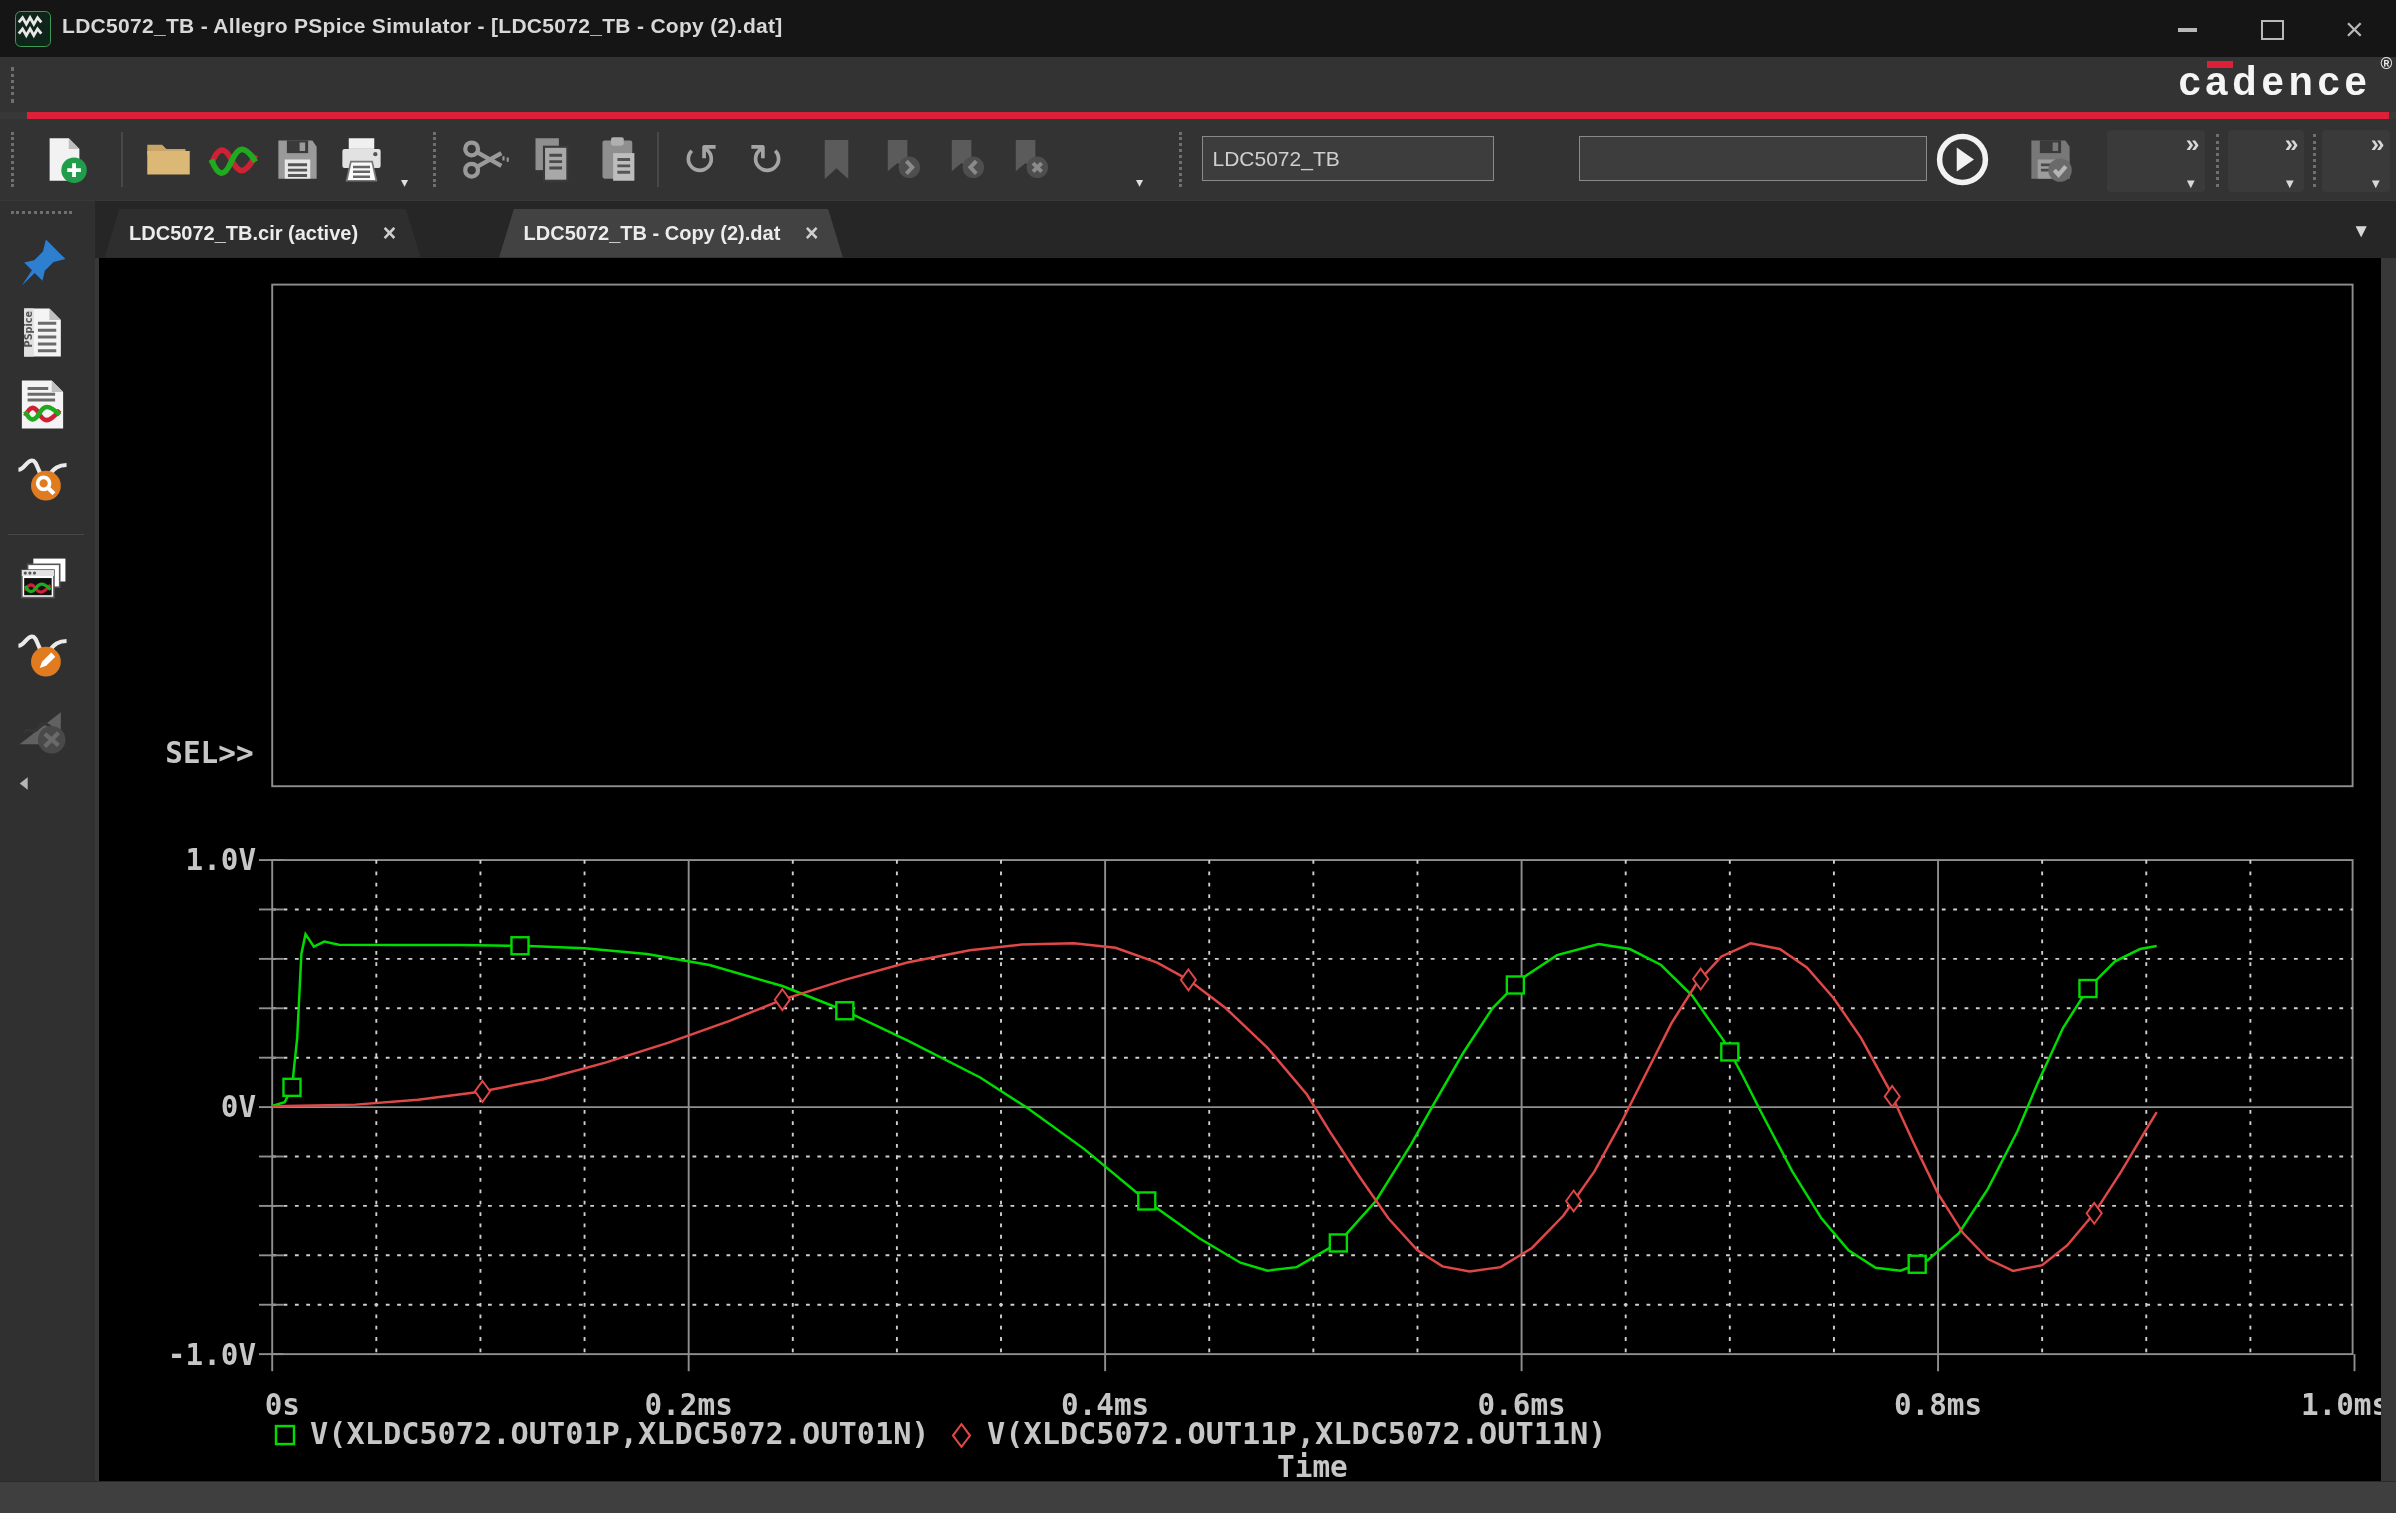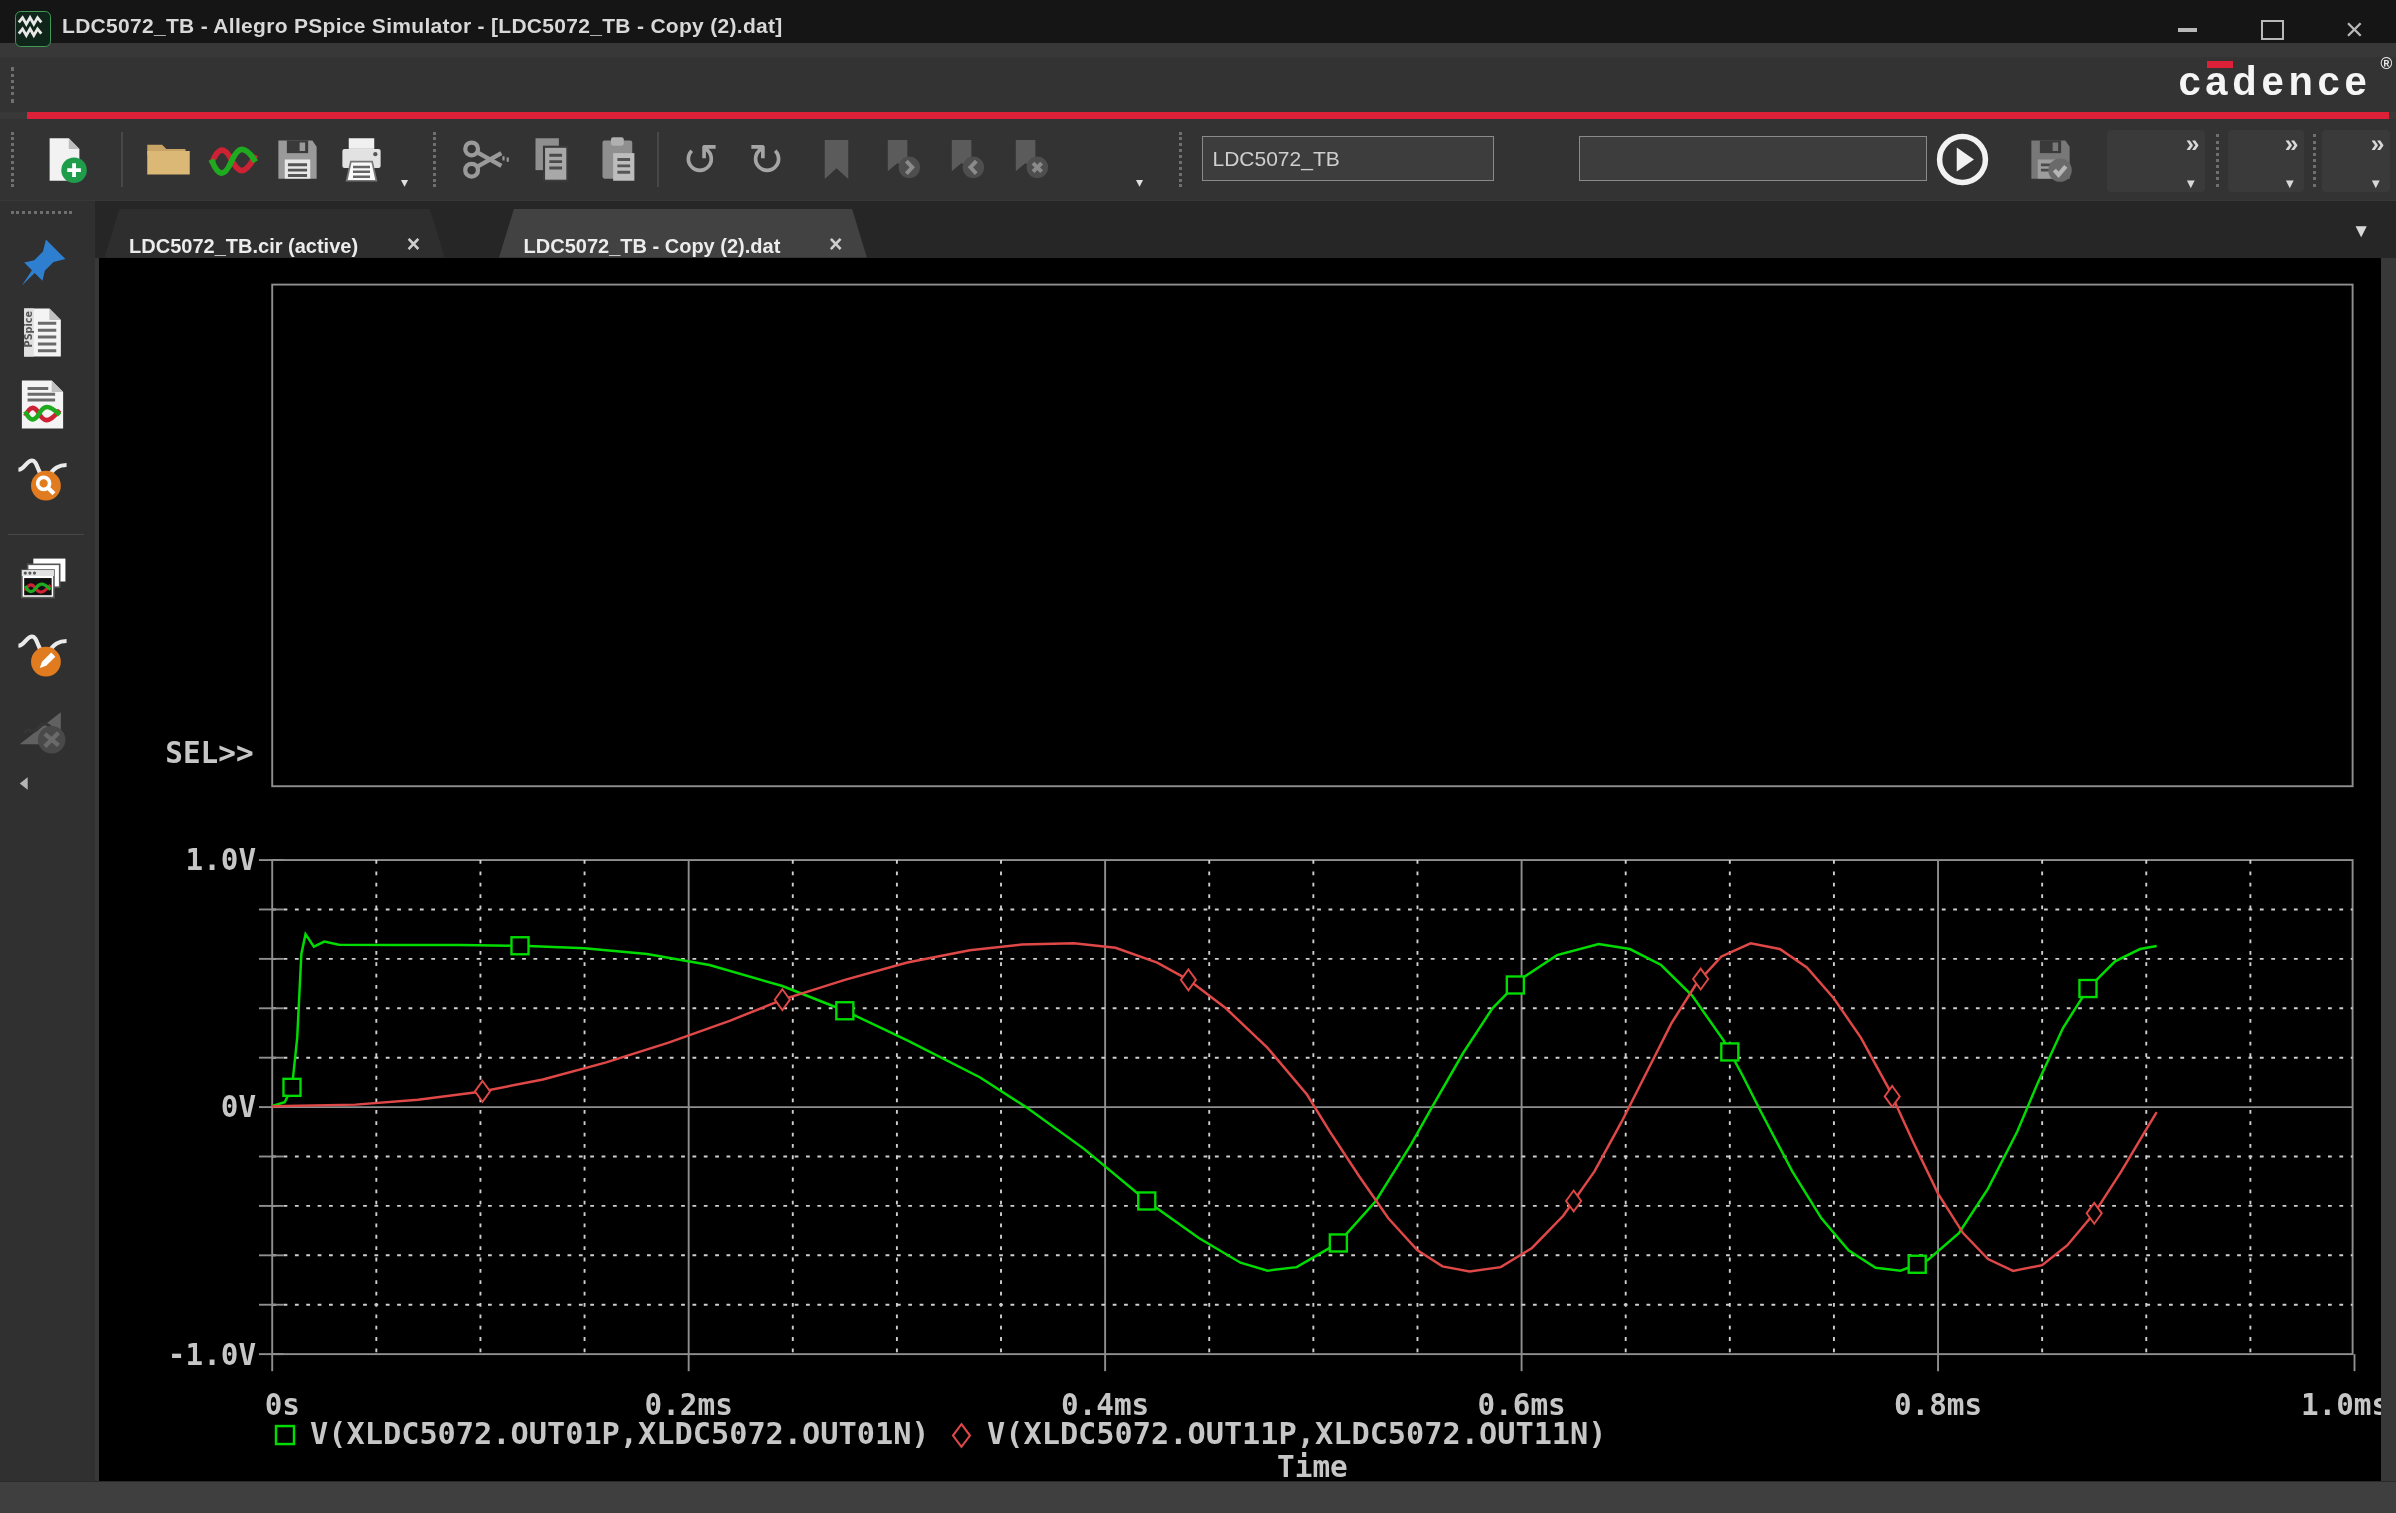--- a/index.html
+++ b/index.html
@@ -1,20 +1,20 @@
 <!DOCTYPE html>
 <html style="font-size:15px"><head>
 <meta charset="utf-8">
 <style>
   html,body{margin:0;padding:0;background:#222;}
   #app{position:relative;width:2396px;height:1513px;background:#383838;overflow:hidden;
        font-family:"Liberation Sans",sans-serif;}
 
   
-  .titlebar{position:absolute;left:0;top:0;width:100%;height:43px;background:#151515;}
+  .titlebar{position:absolute;left:0;top:0;width:100%;height:57px;background:#151515;}
   .app-icon{position:absolute;left:15px;top:11.4px;width:34px;height:34px;border:1.9px solid #3f9a55;
             border-radius:5.7px;background:#10251a;}
   .title-text{position:absolute;left:62px;top:14px;font-size:21px;font-weight:600;color:#d8d8d8;letter-spacing:0.3px;}
   .win-btn{position:absolute;top:7.6px;width:57px;height:42px;color:#b8b8b8;text-align:center;line-height:42px;font-size:28px;}
   .wb-min{right:180px;} .wb-max{right:95px;} .wb-close{right:13.2px;font-size:32px;}
   .wb-min i{display:inline-block;width:19px;height:3.8px;background:#b8b8b8;vertical-align:middle;}
   .wb-max i{display:inline-block;width:19px;height:16px;border:2.8px solid #b8b8b8;vertical-align:middle;}
 
   
   .menubar{position:absolute;left:0;top:57px;width:100%;height:55px;background:#333;}
@@ -40,22 +40,22 @@
   .ov-arrow{position:absolute;right:7.6px;bottom:1.9px;color:#d8d8d8;font-size:13.2px;}
   .glyph-btn{color:#a5a5a5;font-size:44px;font-family:"DejaVu Sans",sans-serif;line-height:1;}
 
   
   .main{position:absolute;left:0;top:201px;width:2396px;height:1280px;background:#383838;}
   .dock{position:absolute;left:0;top:0;width:95px;height:1280px;background:#303030;}
   .dock-grip{position:absolute;left:11.4px;top:9.5px;width:61px;border-top:3.8px dotted #6f6f6f;}
   .dock-item{position:absolute;left:15px;width:57px;height:57px;}
   .dock-sep{position:absolute;left:7.6px;width:76px;border-top:1.9px solid #474747;}
   .tabbar{position:absolute;left:95px;top:0;width:2302px;height:57px;background:#262626;}
-  .tab{position:absolute;top:7.6px;height:49px;display:flex;align-items:flex-end;padding:0 24.6px;
-       clip-path:polygon(15px 0, calc(100% - 15px) 0, 100% 100%, 0 100%);gap:24px;}
+  .tab{position:absolute;top:7.6px;height:49px;display:flex;align-items:center;padding:0 24.6px;
+       clip-path:polygon(15px 0, calc(100% - 15px) 0, 100% 100%, 0 100%);}
   .tab-inactive{background:#2e2e2e;}
   .tab-active{background:#424242;}
   .tab-label{font-size:20px;font-weight:bold;color:#ececec;white-space:nowrap;}
   .tab-close{margin-left:24.6px;color:#cfcfcf;font-size:23px;font-weight:bold;}
   .tab-more{position:absolute;right:26.5px;top:19px;color:#d8d8d8;font-size:19px;}
   .client{position:absolute;left:99px;top:57px;width:2282px;height:1224px;background:#000;}
 
   
   .statusbar{position:absolute;left:0;top:1481px;width:100%;height:32px;background:#3f3f3f;border-top:0.9px solid #2a2a2a;}
 </style>

